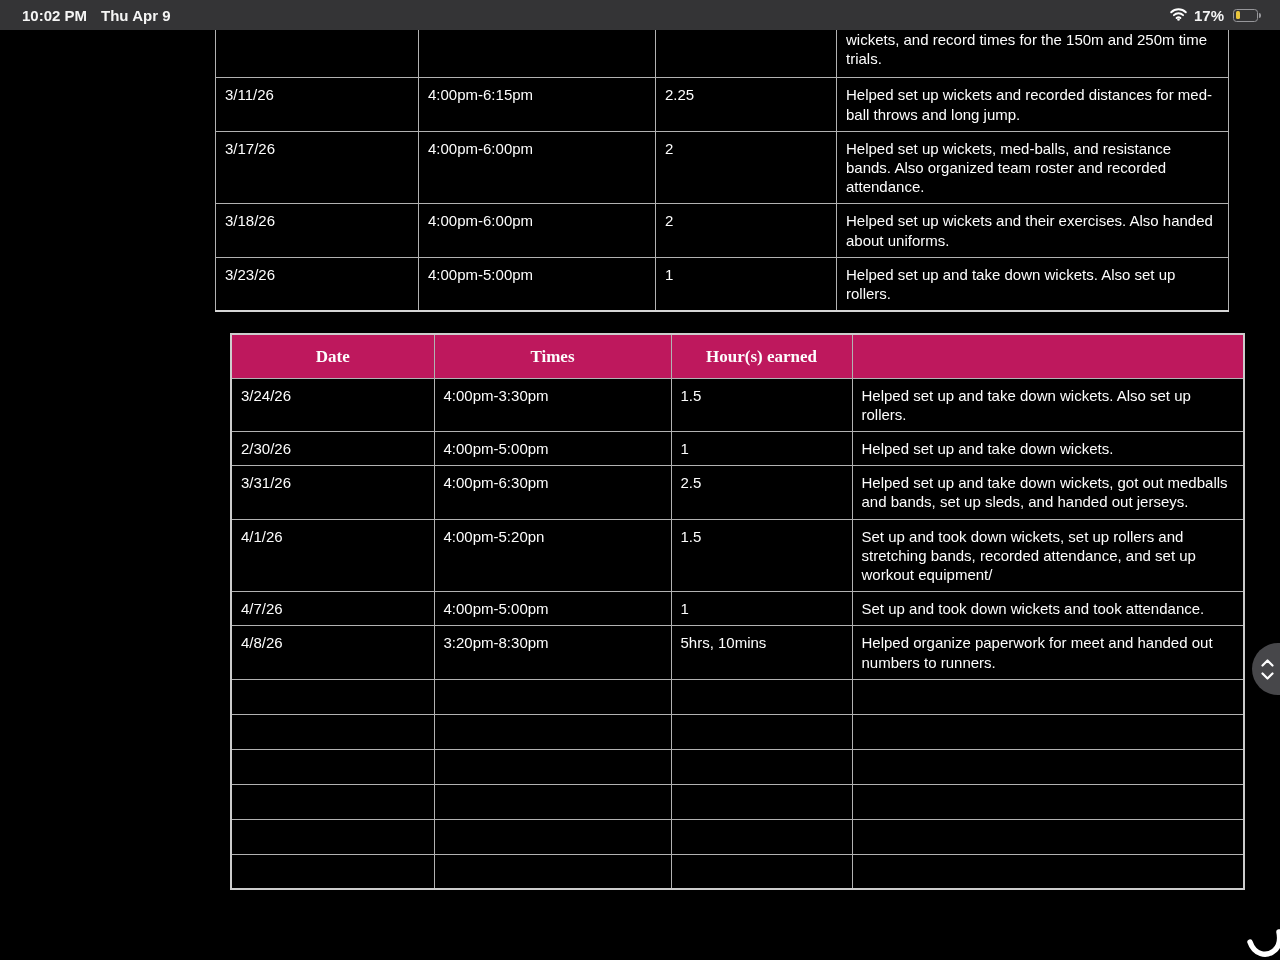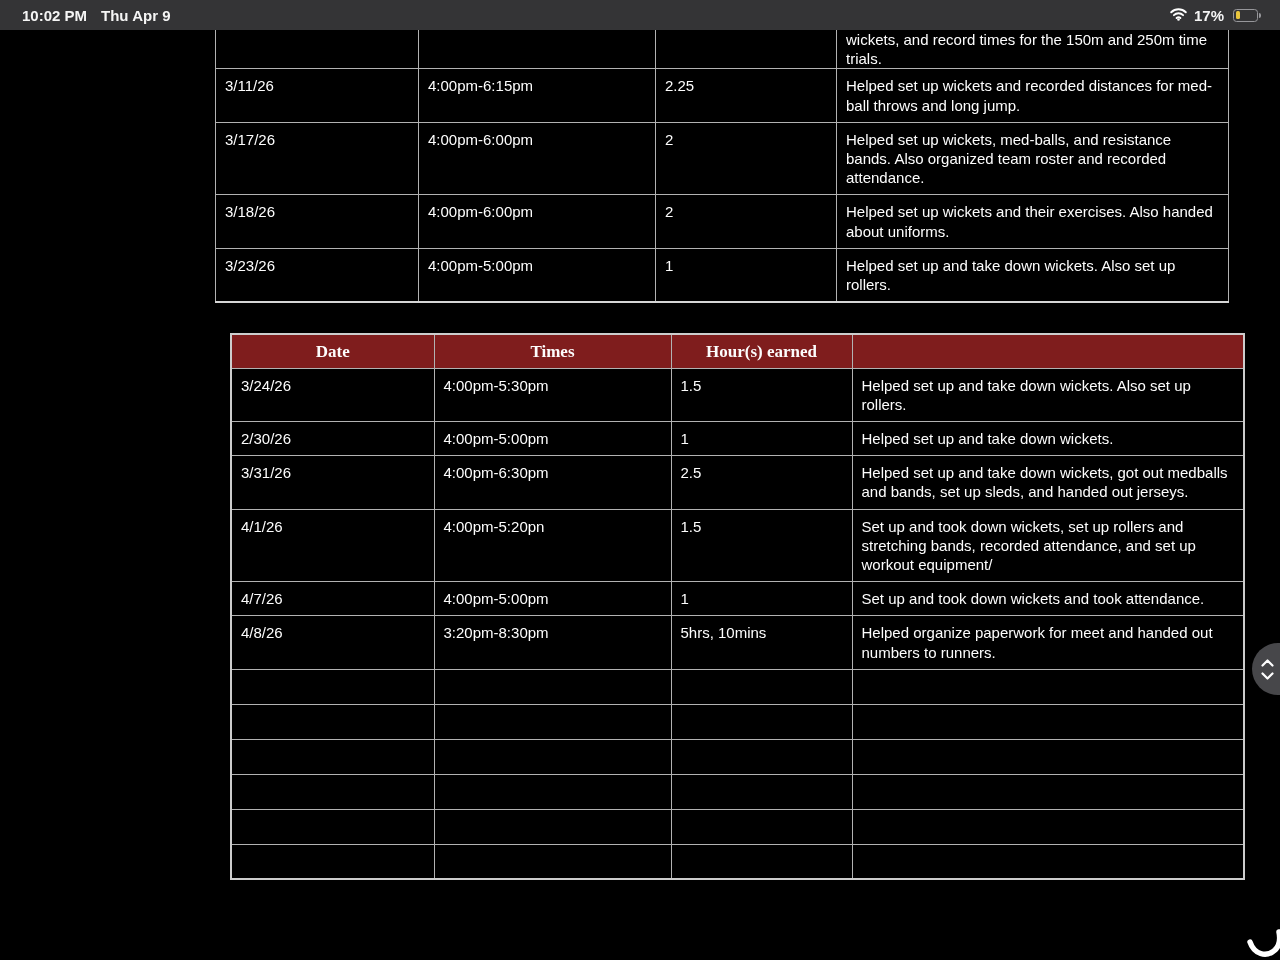--- a/index.html
+++ b/index.html
@@ -27,29 +27,29 @@
   }
 
   
   table{ border-collapse:collapse; table-layout:fixed; background:#000; }
   td,th{
     border:1px solid #b2b2b2; vertical-align:top; text-align:left;
     padding:7px 9px; font-size:15px; line-height:19.2px; color:#fdfdfd;
     font-family:"Liberation Sans", sans-serif; overflow:hidden; word-wrap:break-word;
   }
   th{
-    background:#7f1d1d; text-align:center; vertical-align:middle;
+    background:#be185d; text-align:center; vertical-align:middle;
     font-family:"Liberation Serif", serif; font-weight:bold; font-size:17px;
-    padding:6px 4px; height:34px;
+    padding:6px 4px; height:44px;
   }
   #table-previous{
     position:absolute; left:215px; top:30px; width:1013px;
     border-bottom:2px solid #d6d6d6;
   }
-  #table-previous tr:first-child td{ border-top:none; padding-top:0; padding-bottom:0; }
+  #table-previous tr:first-child td{ border-top:none; padding-top:0; padding-bottom:9px; }
   #table-current{
     position:absolute; left:230px; top:333px; width:1010px;
     border:2px solid #cdcdcd;
   }
   tr.empty-row td{ height:35px; }
 
   col.c-date{ width:203px; } col.c-times{ width:237px; }
   col.c-hours{ width:181px; } col.c-desc{ width:392px; }
 
   
@@ -142,21 +142,21 @@
         <tr>
           <th>Date</th>
           <th>Times</th>
           <th>Hour(s) earned</th>
           <th></th>
         </tr>
       </thead>
     <tbody>
         <tr>
           <td>3/24/26</td>
-          <td>4:00pm-5:30pm</td>
+          <td>4:00pm-3:30pm</td>
           <td>1.5</td>
           <td>Helped set up and take down wickets. Also set up rollers.</td>
         </tr>
         <tr>
           <td>2/30/26</td>
           <td>4:00pm-5:00pm</td>
           <td>1</td>
           <td>Helped set up and take down wickets.</td>
         </tr>
         <tr>

